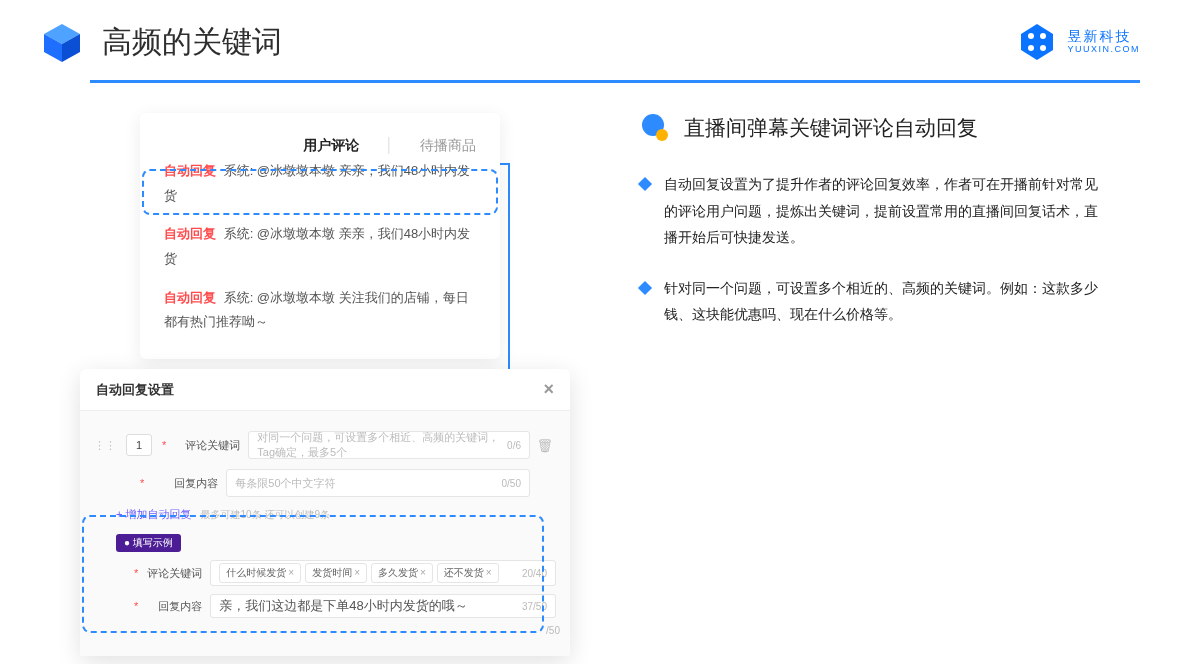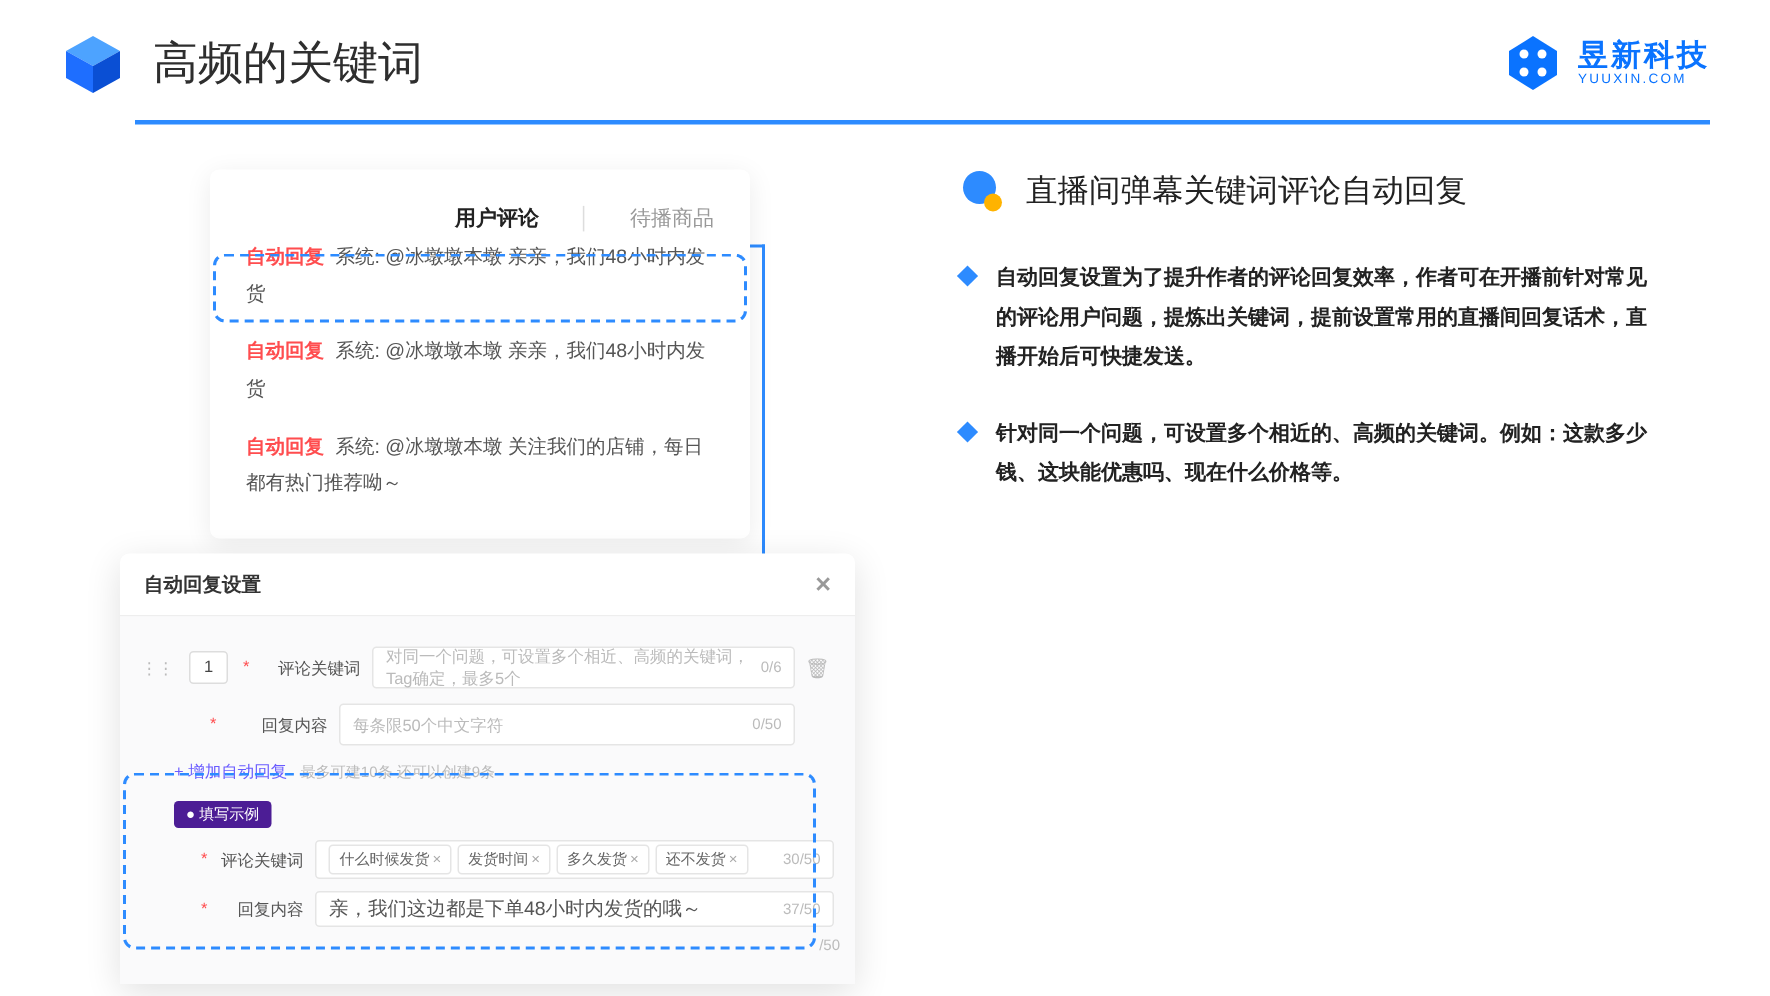--- a/index.html
+++ b/index.html
@@ -4,21 +4,21 @@
 <style>
 * { margin: 0; padding: 0; box-sizing: border-box; }
 body { width: 1180px; height: 664px; font-family: "Microsoft YaHei", Arial, sans-serif; background: #fff; position: relative; overflow: hidden; }
 
 .header { display: flex; align-items: center; padding: 20px 40px 10px 40px; }
 .header-icon { width: 44px; height: 44px; margin-right: 18px; position: relative; }
 .header-title { font-size: 30px; color: #2e2e2e; font-weight: 500; flex: 1; }
 .brand { display: flex; align-items: center; }
 .brand-icon { width: 40px; height: 40px; margin-right: 10px; }
 .brand-text { display: flex; flex-direction: column; line-height: 1.1; }
-.brand-text .cn { font-size: 20px; color: #0a73ff; font-weight: 700; letter-spacing: 2px; }
+.brand-text .cn { font-size: 14px; color: #0a73ff; font-weight: 400; letter-spacing: 2px; }
 .brand-text .en { font-size: 9px; color: #0a73ff; letter-spacing: 1.5px; }
 
 .header-rule { height: 3px; background: #2d8bff; margin: 6px 40px 0 90px; }
 
 .content { display: flex; padding: 30px 30px 0 80px; gap: 30px; position: relative; }
 
 .left-col { width: 490px; position: relative; }
 .comments-card { background: #fff; border-radius: 6px; box-shadow: 0 4px 18px rgba(0,0,0,0.08); padding: 24px 24px 10px 24px; margin-left: 60px; width: 360px; position: relative; }
 .comments-tabs { display: flex; gap: 26px; font-size: 14px; margin-bottom: 4px; justify-content: flex-end; }
 .comments-tabs .active { font-weight: 700; color: #222; }
@@ -49,24 +49,24 @@
 .tag-chip .x { color: #aaa; margin-left: 2px; }
 .input-box { background: #fff; border: 1px solid #e5e5e5; border-radius: 3px; min-height: 24px; display: flex; align-items: center; padding: 2px 8px; flex: 1; justify-content: space-between; gap: 16px; }
 .counter-r { color: #bbb; font-size: 10px; }
 .pagination-node { position: absolute; right: 10px; bottom: 20px; font-size: 10px; color: #bbb; }
 .dashed-box-b { position: absolute; border: 2.5px dashed #2d8bff; border-radius: 8px; left: 2px; top: 104px; right: 26px; height: 118px; }
 .connector-v1 { left: 508px; top: 80px; height: 330px; }
 .connector-h1 { position: absolute; background: #2d8bff; height: 2px; left: 416px; top: 80px; width: 94px; }
 .connector-h2 { position: absolute; background: #2d8bff; height: 2px; left: 468px; top: 410px; width: 42px; }
 
 .right-col { flex: 1; padding-left: 40px; padding-right: 40px; }
-.section-head { display: flex; margin-bottom: 28px; }
+.section-head { display: flex; align-items: center; margin-bottom: 28px; }
 .section-icon { width: 30px; height: 30px; margin-right: 14px; position: relative; }
 .section-title { font-size: 21px; font-weight: 500; color: #222; }
-.bullet { display: flex; margin-bottom: 24px; font-size: 14px; line-height: 1.9; color: #222; font-weight: bold; }
+.bullet { display: flex; margin-bottom: 24px; font-size: 14px; line-height: 1.9; color: #222; }
 .bullet .diamond { width: 10px; height: 10px; background: #2d8bff; transform: rotate(45deg); margin-top: 8px; margin-right: 14px; flex-shrink: 0; }
 .bullet .text { flex: 1; }
 
 
 .cube-svg, .brand-svg, .sect-svg { width: 100%; height: 100%; }
 </style>
 </head>
 <body>
 
 <div class="header">
@@ -162,21 +162,21 @@
         <div class="example-row" style="padding-left:40px;">
           <span class="star">*</span>
           <span class="form-label" style="width:60px;">评论关键词</span>
           <div class="input-box">
             <span style="display:flex;flex-wrap:nowrap;">
               <span class="tag-chip"><span>什么时候发货</span><span class="x">×</span></span>
               <span class="tag-chip"><span>发货时间</span><span class="x">×</span></span>
               <span class="tag-chip"><span>多久发货</span><span class="x">×</span></span>
               <span class="tag-chip"><span>还不发货</span><span class="x">×</span></span>
             </span>
-            <span class="counter-r">30/50</span>
+            <span class="counter-r">20/40</span>
           </div>
         </div>
         <div class="example-row" style="padding-left:40px;">
           <span class="star">*</span>
           <span class="form-label" style="width:60px;">回复内容</span>
           <div class="input-box">
             <span style="color:#555;font-size:13px;">亲，我们这边都是下单48小时内发货的哦～</span>
             <span class="counter-r">37/50</span>
           </div>
         </div>

